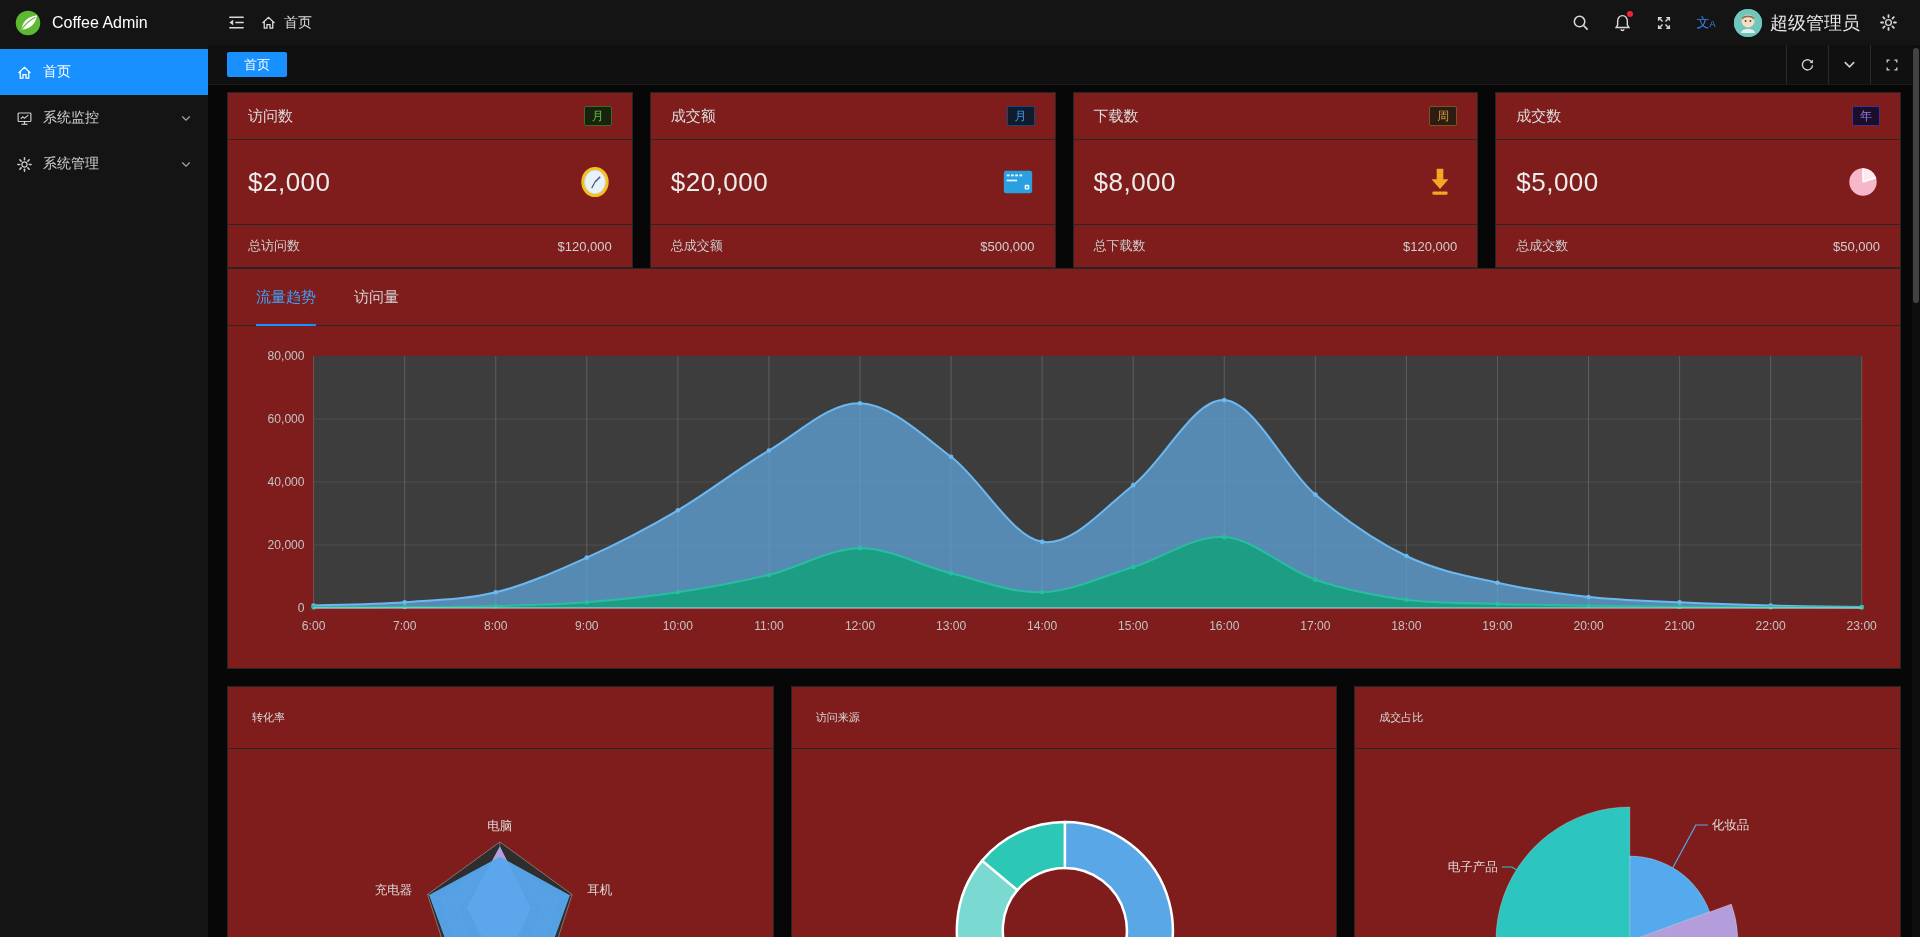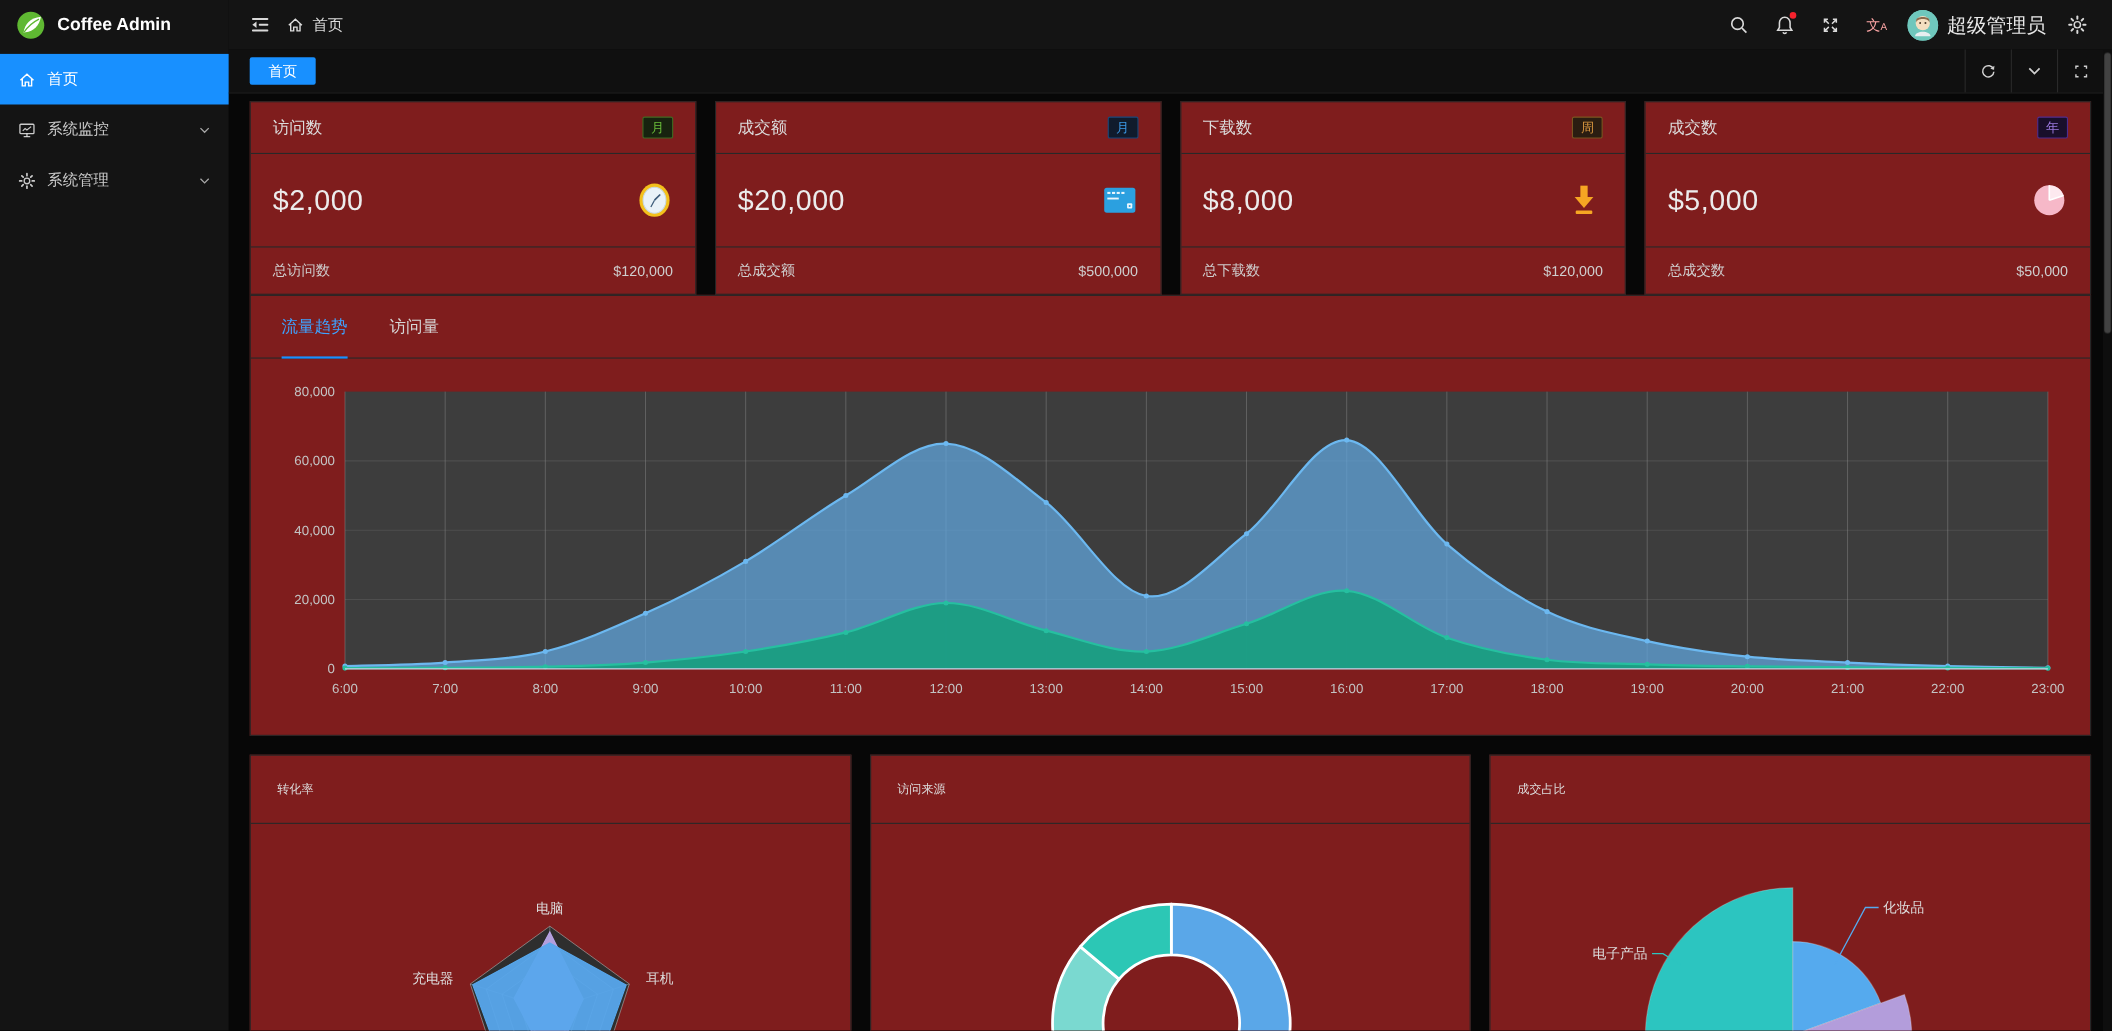--- a/index.html
+++ b/index.html
@@ -3,39 +3,39 @@
 <meta charset="utf-8">
 <style>
   * { margin:0; padding:0; box-sizing:border-box; }
   html,body { width:1920px; height:937px; overflow:hidden; background:#000;
     font-family:"Liberation Sans","DejaVu Sans",sans-serif; }
   .app { display:flex; width:1920px; height:937px; background:#070707; color:#d6d6d6; }
 
   
   .sidebar { width:208px; flex-shrink:0; background:#141414; }
   .logo { height:45px; display:flex; align-items:center; gap:10px; padding-left:14px;
-          color:#fff; font-weight:bold; font-size:16px; cursor:pointer; }
+          color:#fff; font-weight:normal; font-size:16px; cursor:pointer; }
   .menu { margin-top:4px; }
   .menu-item { height:46px; display:flex; align-items:center; gap:10px; padding:0 16px;
                font-size:14px; color:rgba(255,255,255,.78); cursor:pointer; }
   .menu-item.active { background:#1890ff; color:#fff; }
   .menu-item .chev { margin-left:auto; opacity:.8; }
   .micon { width:17px; height:17px; flex-shrink:0; }
 
   
   .main { flex:1; display:flex; flex-direction:column; min-width:0; }
   .topbar { height:45px; background:#141414; display:flex; align-items:center;
             padding:0 18px 0 14px; gap:10px; }
   .icon-btn { width:28px; height:28px; display:flex; align-items:center; justify-content:center;
               cursor:pointer; position:relative; color:#d9d9d9; }
   .crumb { display:flex; align-items:center; gap:7px; font-size:14px; color:#dcdcdc; }
   .topbar-right { margin-left:auto; display:flex; align-items:center; gap:14px; }
   .bell-dot { position:absolute; top:2px; right:3px; width:6px; height:6px;
               border-radius:50%; background:#f5222d; }
-  .trans { font-size:13px; color:#fca5a5; cursor:pointer; }
+  .trans { font-size:13px; color:#3b82f6; cursor:pointer; }
   .trans .a { font-size:9px; }
   .user { display:flex; align-items:center; gap:8px; cursor:pointer; }
   .user-name { font-size:18px; color:#e8e8e8; }
   .avatar { width:28px; height:28px; border-radius:50%; overflow:hidden; background:#6fc7bc; }
 
   
   .tabbar { height:40px; background:#101010; display:flex; align-items:flex-end;
             padding-left:19px; position:relative; border-bottom:1px solid #1c1c1c; }
   .tab { background:#1890ff; color:#fff; font-size:13px; padding:6px 17px; margin-bottom:7px;
          border-radius:2px; cursor:pointer; line-height:1; }

